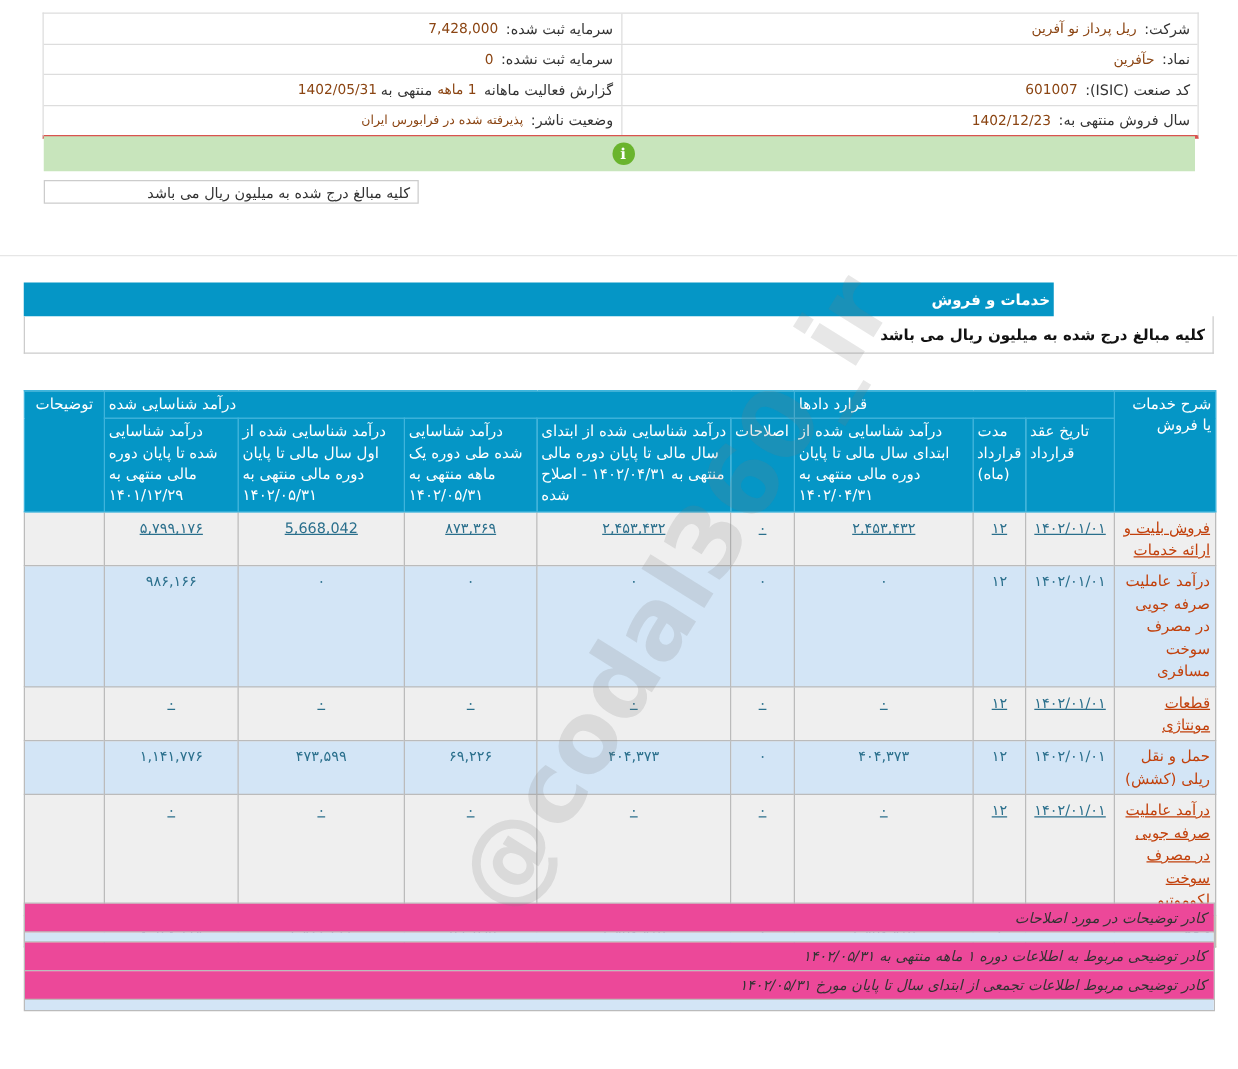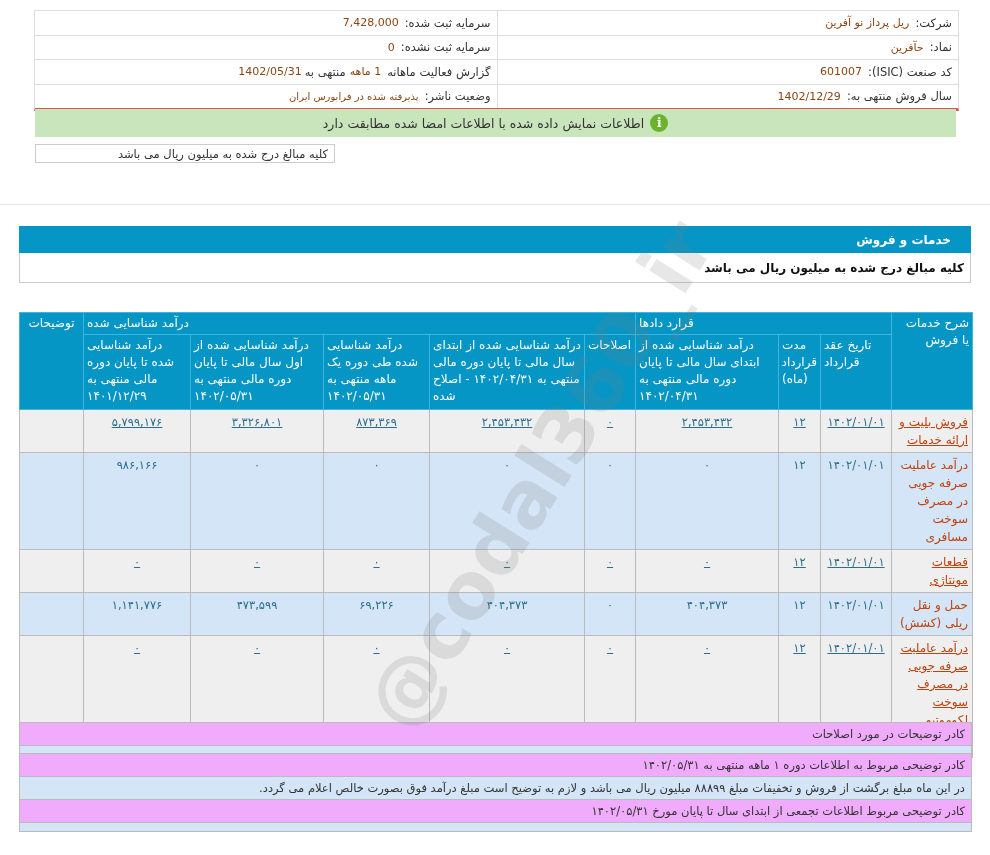--- a/index.html
+++ b/index.html
@@ -9,35 +9,35 @@
   #info { position:absolute; left:34px; top:10px; width:923px; border:1px solid #ddd; border-bottom:3px solid #d9534f; background:#fff; }
   #info .row { display:flex; height:23.5px; border-bottom:1px solid #ddd; }
   #info .row:last-child { border-bottom:none; }
   #info .cell { width:50%; display:flex; align-items:center; padding:0 6px; box-sizing:border-box; font-size:11.5px; color:#333; }
   #info .cell.right { border-left:1px solid #ddd; }
   #info .val { color:#8b4513; margin-right:6px; font-size:11px; }
   #banner { position:absolute; left:35px; top:109px; width:921px; height:28px; background:#c8e5bc; display:flex; align-items:center; justify-content:center; font-size:12.5px; color:#333; }
   #banner .ic { width:18px; height:18px; border-radius:50%; background:#6ab42d; color:#fff; font-weight:bold; font-size:12px; display:inline-flex; align-items:center; justify-content:center; margin-left:6px; font-family:"DejaVu Serif", serif; }
   #unitnote { position:absolute; left:35px; top:144px; width:300px; height:19px; border:1px solid #ccc; box-sizing:border-box; font-size:11.5px; padding:0 6px; display:flex; align-items:center; }
   #sep { position:absolute; left:0; top:204px; width:990px; height:1px; background:#e6e6e6; }
-  #sechead { position:absolute; left:19px; top:226px; width:952px; height:27px; background:#0596c6; color:#fff; font-weight:bold; font-size:12px; display:flex; align-items:center; padding-right:20px; box-sizing:border-box; }
+  #sechead { position:absolute; left:19px; top:226px; width:824px; height:27px; background:#0596c6; color:#fff; font-weight:bold; font-size:12px; display:flex; align-items:center; padding-right:3px; box-sizing:border-box; }
   #secnote { position:absolute; left:19px; top:253px; width:952px; height:30px; border:1px solid #ccc; border-top:none; box-sizing:border-box; font-weight:bold; font-size:12px; color:#111; display:flex; align-items:center; padding-right:6px; }
   
   #tbl { position:absolute; left:19px; top:312px; width:953px; border-collapse:collapse; table-layout:fixed; font-size:11.5px; }
   #tbl th { background:#0596c6; color:#fff; font-weight:normal; border:1px solid #3fb4dc; padding:2px 3px; vertical-align:top; text-align:left; line-height:17px; font-size:12px; }
   #tbl td { border:1px solid #bbb; padding:3px 4px; vertical-align:top; text-align:center; color:#2a6f8c; font-size:11.5px; line-height:18px; }
   #tbl td.desc { text-align:right; color:#c2410c; font-size:12px; }
   #tbl tr.odd td { background:#efefef;text-decoration:underline; }
   #tbl tr.even td { background:#d3e5f6; }
   #tbl tr.total td { background:#fde39b; color:#333; }
   
   #comments { position:absolute; left:19px; top:722px; width:953px; border:1px solid #bbb; box-sizing:border-box; }
   #comments .c { height:23px; display:flex; align-items:center; padding-right:6px; font-size:11.5px; border-bottom:1px solid #bbb; box-sizing:border-box; }
   #comments .c:last-child { border-bottom:none; }
-  #comments .c.g { background:#f0abfc; }
+  #comments .c.g { background:#ec4899;font-style:italic; }
   #comments .c.b { background:#d3e5f6; }
   #comments .c.spacer { height:8px; }
   #wm { position:absolute; left:250px; top:430px; font-size:78px; font-weight:bold; color:rgba(120,120,120,0.18); transform:rotate(-58deg); transform-origin:center; white-space:nowrap; pointer-events:none; font-family:"DejaVu Sans", sans-serif; }
 </style>
 </head>
 <body>
 
 <div id="info" class="rtl">
   <div class="row">
     <div class="cell right">
@@ -67,32 +67,31 @@
     <div class="cell">
         <span>گزارش فعالیت ماهانه</span>
         <span class="val">1 ماهه</span>
         <span style="margin-right:4px">منتهی به</span>
         <span class="val" style="margin-right:3px">1402/05/31</span>
       </div>
   </div>
   <div class="row">
     <div class="cell right">
         <span>سال فروش منتهی به:</span>
-        <span class="val">1402/12/29</span>
+        <span class="val">1402/12/23</span>
       </div>
     <div class="cell">
         <span>وضعیت ناشر:</span>
         <span class="val" style="font-size:10px">پذیرفته شده در فرابورس ایران</span>
       </div>
   </div>
 </div>
 
 <div id="banner" class="rtl">
   <span class="ic">i</span>
-  <span>اطلاعات نمایش داده شده با اطلاعات امضا شده مطابقت دارد</span>
 </div>
 
 <div id="unitnote" class="rtl">کلیه مبالغ درج شده به میلیون ریال می باشد</div>
 
 <div id="sep"></div>
 
 <div id="sechead" class="rtl">خدمات و فروش</div>
 <div id="secnote" class="rtl">کلیه مبالغ درج شده به میلیون ریال می باشد</div>
 
 <table id="tbl" class="rtl">
@@ -128,21 +127,21 @@
   </thead>
   <tbody>
     <tr class="odd" style="height:41px">
       <td class="desc">فروش بلیت و ارائه خدمات</td>
       <td>۱۴۰۲/۰۱/۰۱</td>
       <td>۱۲</td>
       <td>۲,۴۵۳,۴۳۲</td>
       <td>۰</td>
       <td>۲,۴۵۳,۴۳۲</td>
       <td>۸۷۳,۳۶۹</td>
-      <td>۳,۳۲۶,۸۰۱</td>
+      <td>5,668,042</td>
       <td>۵,۷۹۹,۱۷۶</td>
       <td></td>
     </tr>
     <tr class="even" style="height:75px">
       <td class="desc">درآمد عاملیت صرفه جویی در مصرف سوخت مسافری</td>
       <td>۱۴۰۲/۰۱/۰۱</td>
       <td>۱۲</td>
       <td>۰</td>
       <td>۰</td>
       <td>۰</td>
@@ -199,18 +198,17 @@
       <td>۷,۹۲۷,۱۱۸</td>
       <td></td>
     </tr>
   </tbody>
 </table>
 
 <div id="comments" class="rtl">
   <div class="c g">کادر توضیحات در مورد اصلاحات</div>
   <div class="c b spacer"></div>
   <div class="c g">کادر توضیحی مربوط به اطلاعات دوره ۱ ماهه منتهی به ۱۴۰۲/۰۵/۳۱</div>
-  <div class="c b">در این ماه مبلغ برگشت از فروش و تخفیفات مبلغ ۸۸۸۹۹ میلیون ریال می باشد و لازم به توضیح است مبلغ درآمد فوق بصورت خالص اعلام می گردد.</div>
   <div class="c g">کادر توضیحی مربوط اطلاعات تجمعی از ابتدای سال تا پایان مورخ ۱۴۰۲/۰۵/۳۱</div>
   <div class="c b spacer"></div>
 </div>
 
 <div id="wm">@codal360_ir</div>
 
 </body></html>

